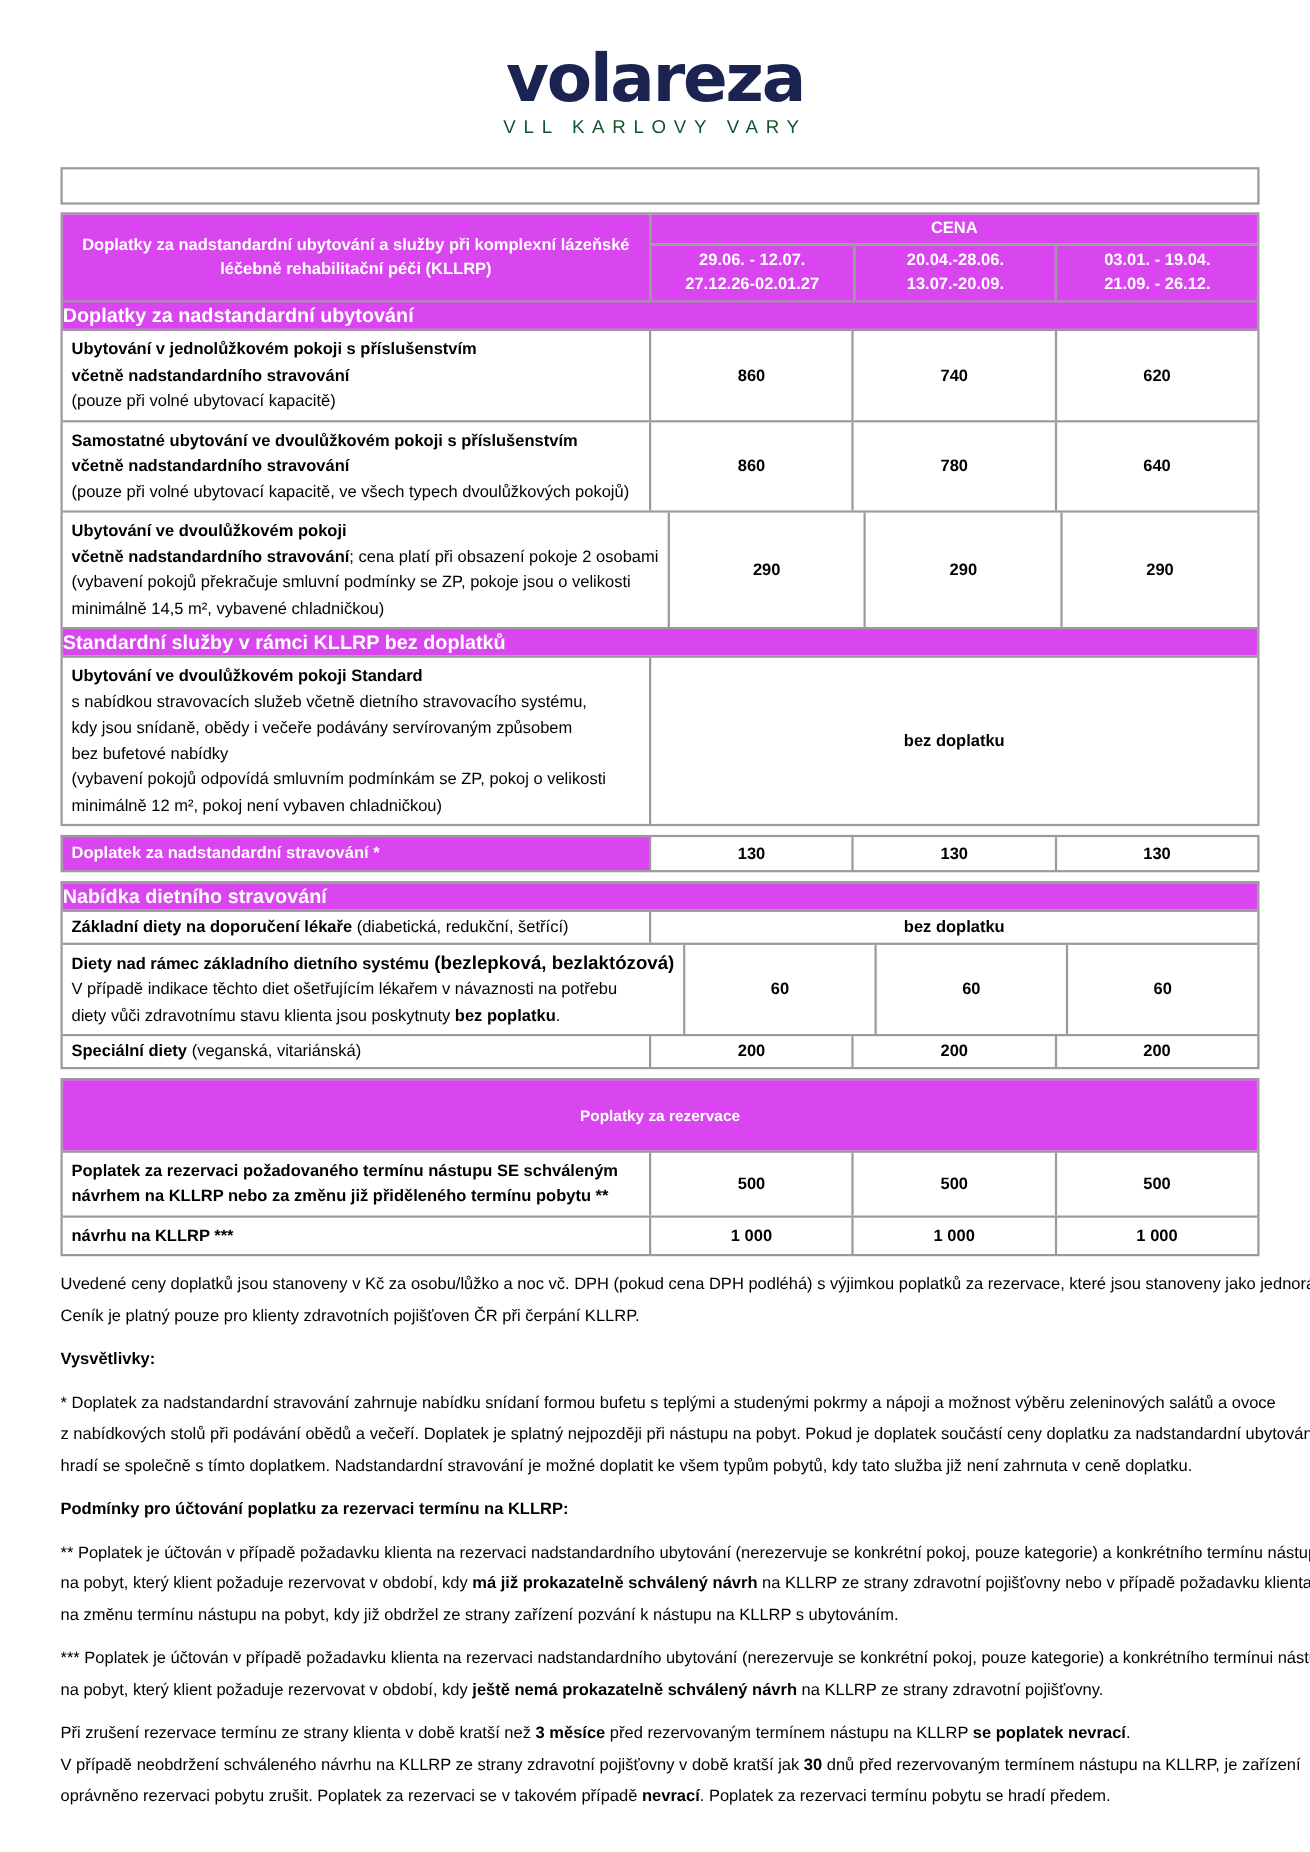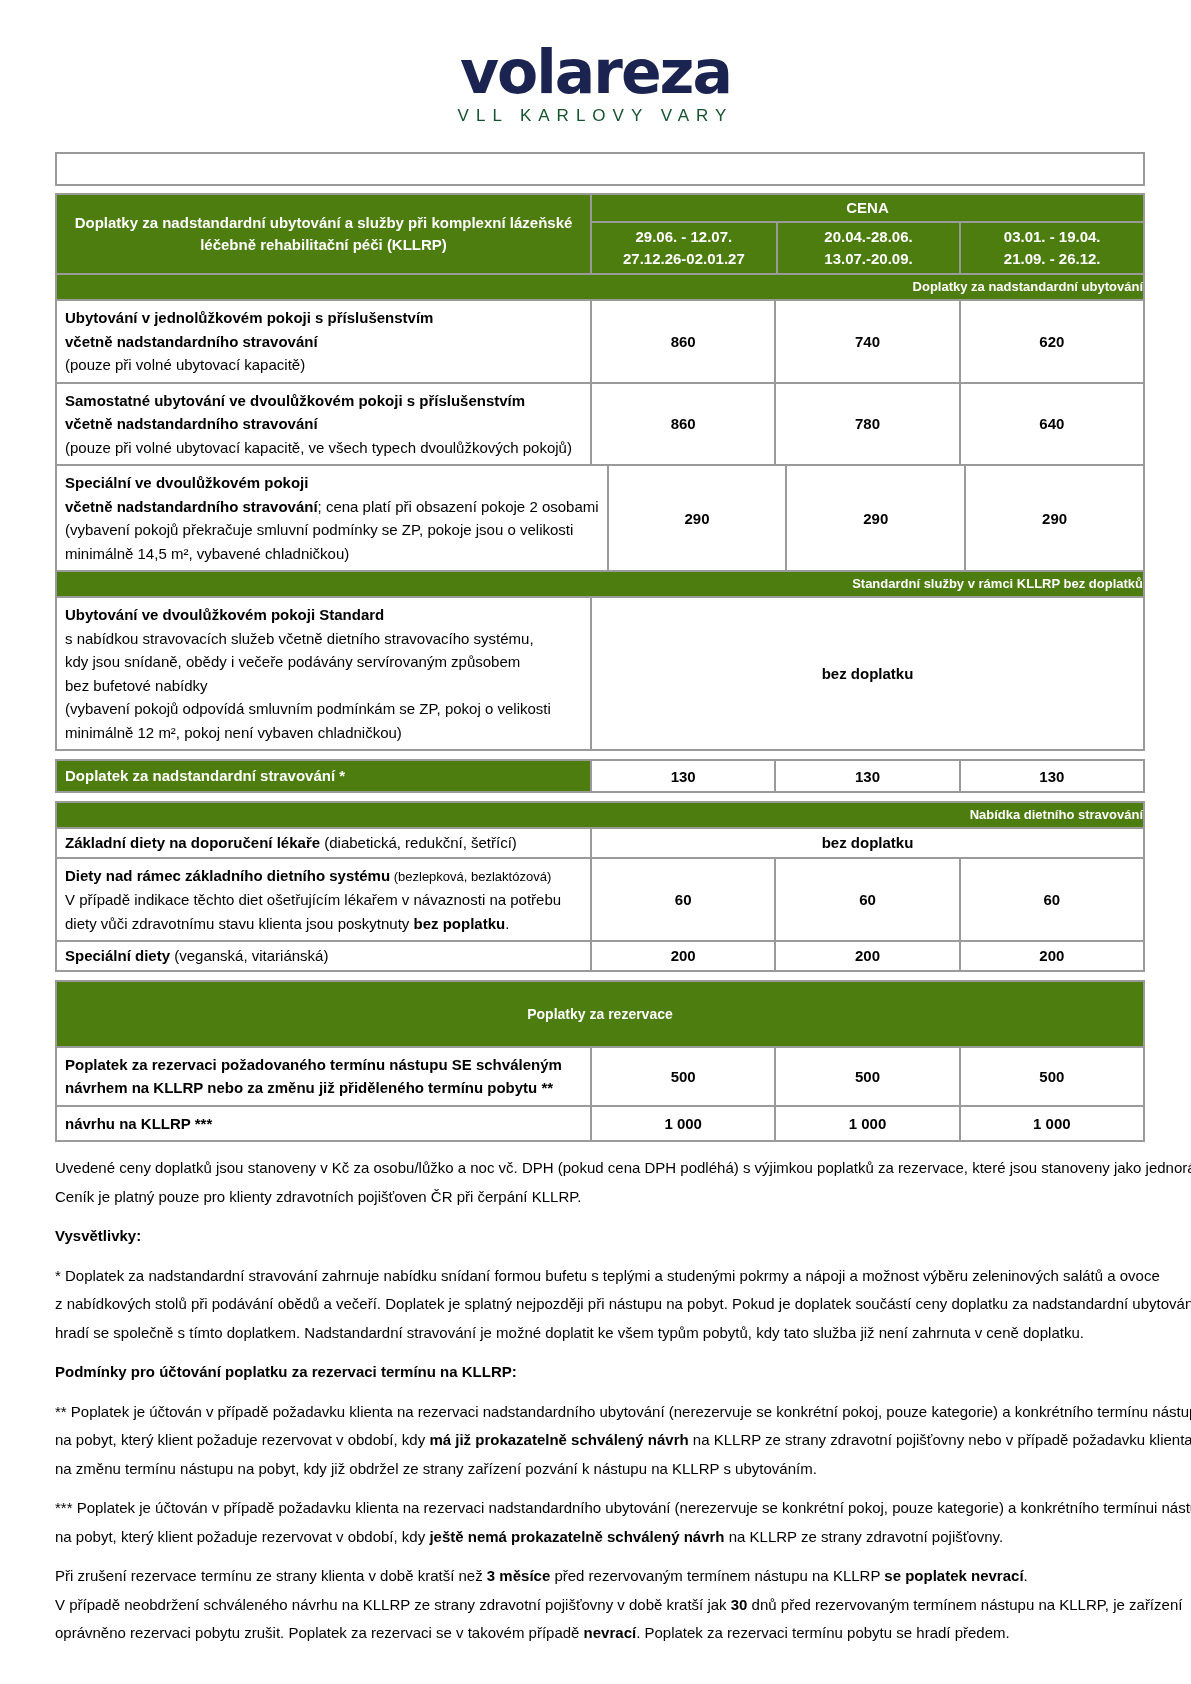--- a/index.html
+++ b/index.html
@@ -7,33 +7,33 @@
   body { font-family:"Liberation Sans", sans-serif; color:#000; }
   .page { width:1191px; min-height:1684px; margin:12px auto; background:#fff; position:relative; padding-top:30px; }
 
   
   .logo-wrap { text-align:center; margin-bottom:26px; }
   .logo-brand { font-size:60px; font-weight:800; color:#1b2450; letter-spacing:-2px; line-height:60px; font-family:"DejaVu Sans", sans-serif; }
   .logo-sub { font-size:17px; font-weight:400; color:#14532d; letter-spacing:7px; margin-top:4px; }
 
   
   .content { width:1090px; margin-left:55px; }
-  .navy { background:#4d7c0f; color:#ffffff; }
+  .navy { background:#d946ef; color:#ffffff; }
   .block { border:2px solid #9a9a9a; background:#fff; }
   .gap { height:8px; }
-  .bar { text-align:right; font-weight:bold; font-size:13px; line-height:24px; }
+  .bar { text-align:left; font-weight:bold; font-size:18px; line-height:24px; }
   .title-bar { font-size:15px; font-weight:bold; text-align:center; line-height:32px; height:34px; }
   .grid4 { display:grid; grid-template-columns:535fr 185fr 185fr 185fr; }
   .grid2 { display:grid; grid-template-columns:535fr 555fr; }
   .bt { border-top:2px solid #9a9a9a; }
   .bl { border-left:2px solid #9a9a9a; }
   .desc { padding:5px 8px; font-size:15px; }
   .desc .line { line-height:23.5px; white-space:nowrap; }
   .b { font-weight:bold; }
-  .small { font-size:13px; }
+  .small { font-size:17px;font-weight:bold; }
   .price { display:flex; align-items:center; justify-content:center; font-weight:bold; font-size:15px; }
 
   
   .hdr-left { display:flex; align-items:center; justify-content:center; text-align:center; font-weight:bold; font-size:15px; padding:6px 14px; line-height:22px; }
   .cena-cell { text-align:center; font-weight:bold; font-size:15px; line-height:26px; height:26px; }
   .periods { display:grid; grid-template-columns:1fr 1fr 1fr; border-top:2px solid #9a9a9a; }
   .period { text-align:center; font-weight:bold; font-size:15px; padding:3px 0; }
   .period div { line-height:22px; }
 
   .res-bar { height:64px; display:flex; align-items:center; justify-content:center; font-weight:bold; font-size:14px; }
@@ -102,21 +102,21 @@
           <div class="line b">včetně nadstandardního stravování</div>
           <div class="line">(pouze při volné ubytovací kapacitě, ve všech typech dvoulůžkových pokojů)</div>
         </div>
         <div class="price bl">860</div>
         <div class="price bl">780</div>
         <div class="price bl">640</div>
       </div>
 
       <div class="grid4 bt">
         <div class="desc">
-          <div class="line b">Speciální ve dvoulůžkovém pokoji</div>
+          <div class="line b">Ubytování ve dvoulůžkovém pokoji</div>
           <div class="line"><span class="b">včetně nadstandardního stravování</span><span>; cena platí při obsazení pokoje 2 osobami</span></div>
           <div class="line">(vybavení pokojů překračuje smluvní podmínky se ZP, pokoje jsou o velikosti</div>
           <div class="line">minimálně 14,5 m², vybavené chladničkou)</div>
         </div>
         <div class="price bl">290</div>
         <div class="price bl">290</div>
         <div class="price bl">290</div>
       </div>
 
       <div class="navy bar bt">Standardní služby v rámci KLLRP bez doplatků</div>

